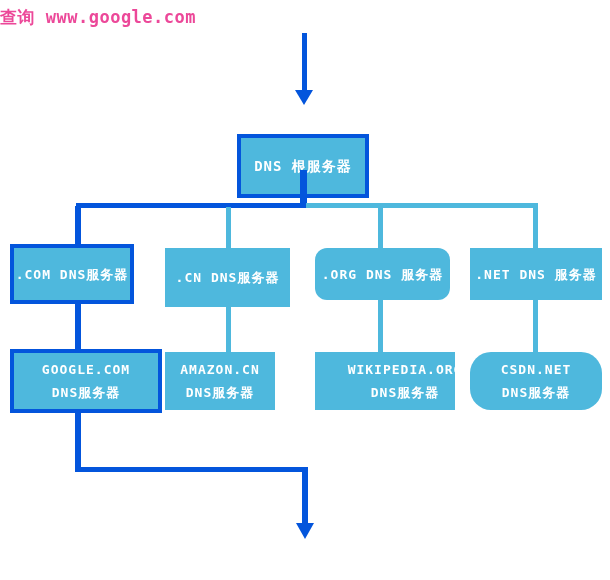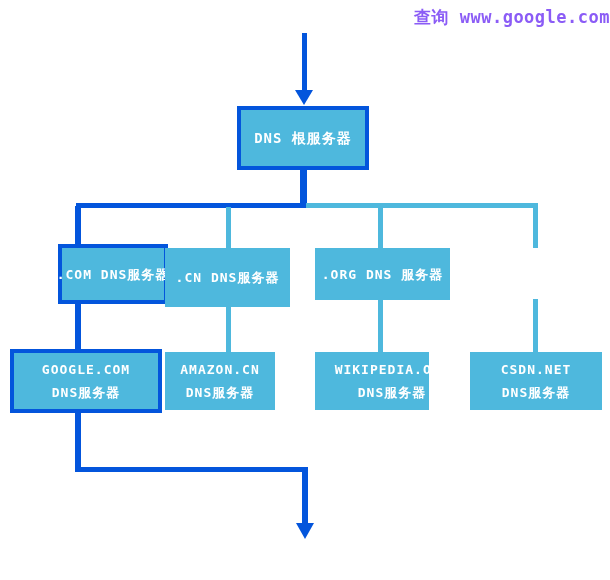--- a/index.html
+++ b/index.html
@@ -12,22 +12,22 @@
     width: 610px;
     height: 580px;
     background: #ffffff;
     overflow: hidden;
     font-family: "DejaVu Sans Mono", "DejaVu Sans", monospace;
   }
   .caption {
     position: absolute;
     left: 0;
     right: 0;
-    text-align: right;
-    color: #8b5cf6;
+    text-align: left;
+    color: #ec4899;
     font-size: 17px;
     font-weight: 600;
     letter-spacing: 0.5px;
     white-space: pre;
   }
   .line {
     position: absolute;
   }
   .dark {
     background: #0355dc;
@@ -57,20 +57,21 @@
     text-align: center;
     line-height: 23px;
     box-sizing: border-box;
     white-space: pre;
   }
   .node.highlight {
     border: 4px solid #0355dc;
   }
   .node.root {
     font-size: 14px;
+    margin-top: 28px;
   }
 </style>
 </head>
 <body>
 
 <div class="diagram">
 
   <div class="caption" style="top: 6px;">查询 www.google.com</div>
 
   <div class="line dark" style="left: 302px; top: 33px; width: 5px; height: 58px;"></div>
@@ -80,42 +81,43 @@
 
   <div class="line dark" style="left: 300px; top: 170px; width: 7px; height: 36px;"></div>
   <div class="line dark" style="left: 76px; top: 203px; width: 230px; height: 5px;"></div>
   <div class="line light" style="left: 306px; top: 203px; width: 232px; height: 5px;"></div>
 
   <div class="line dark" style="left: 75px; top: 206px; width: 6px; height: 38px;"></div>
   <div class="line light" style="left: 226px; top: 207px; width: 5px; height: 41px;"></div>
   <div class="line light" style="left: 378px; top: 207px; width: 5px; height: 41px;"></div>
   <div class="line light" style="left: 533px; top: 207px; width: 5px; height: 41px;"></div>
 
-  <div class="node highlight" style="left: 10px; top: 244px; width: 110px; height: 60px; margin-left: 48px;">.COM DNS服务器</div>
+  <div class="node highlight" style="left: 10px; top: 244px; width: 124px; height: 60px;">.COM DNS服务器</div>
   <div class="node" style="left: 165px; top: 248px; width: 125px; height: 59px;">.CN DNS服务器</div>
-  <div class="node" style="left: 315px; top: 248px; width: 135px; height: 52px;">.ORG DNS 服务器</div>
+  <div class="node" style="left: 315px; top: 248px; width: 135px; height: 52px; border-radius: 12px;">.ORG DNS 服务器</div>
+  <div class="node" style="left: 470px; top: 248px; width: 132px; height: 52px;">.NET DNS 服务器</div>
 
   <div class="line dark" style="left: 75px; top: 303px; width: 6px; height: 47px;"></div>
   <div class="line light" style="left: 226px; top: 299px; width: 5px; height: 54px;"></div>
   <div class="line light" style="left: 378px; top: 299px; width: 5px; height: 54px;"></div>
   <div class="line light" style="left: 533px; top: 299px; width: 5px; height: 54px;"></div>
 
   <div class="node highlight" style="left: 10px; top: 349px; width: 152px; height: 64px;">
     <span>GOOGLE.COM</span>
     <span>DNS服务器</span>
   </div>
   <div class="node" style="left: 165px; top: 352px; width: 110px; height: 58px;">
     <span>AMAZON.CN</span>
     <span>DNS服务器</span>
   </div>
-  <div class="node" style="left: 315px; top: 352px; width: 114px; height: 58px; padding-left: 40px;">
+  <div class="node" style="left: 315px; top: 352px; width: 140px; height: 58px; padding-left: 40px;">
     <span>WIKIPEDIA.ORG</span>
     <span>DNS服务器</span>
   </div>
-  <div class="node" style="left: 470px; top: 352px; width: 132px; height: 58px;">
+  <div class="node" style="left: 470px; top: 352px; width: 132px; height: 58px; border-radius: 21px;">
     <span>CSDN.NET</span>
     <span>DNS服务器</span>
   </div>
 
   <div class="line dark" style="left: 75px; top: 412px; width: 6px; height: 60px;"></div>
   <div class="line dark" style="left: 75px; top: 467px; width: 233px; height: 5px;"></div>
   <div class="line dark" style="left: 302px; top: 467px; width: 6px; height: 57px;"></div>
   <div class="arrowhead" style="left: 296px; top: 523px; border-top-width: 16px;"></div>
 
 

